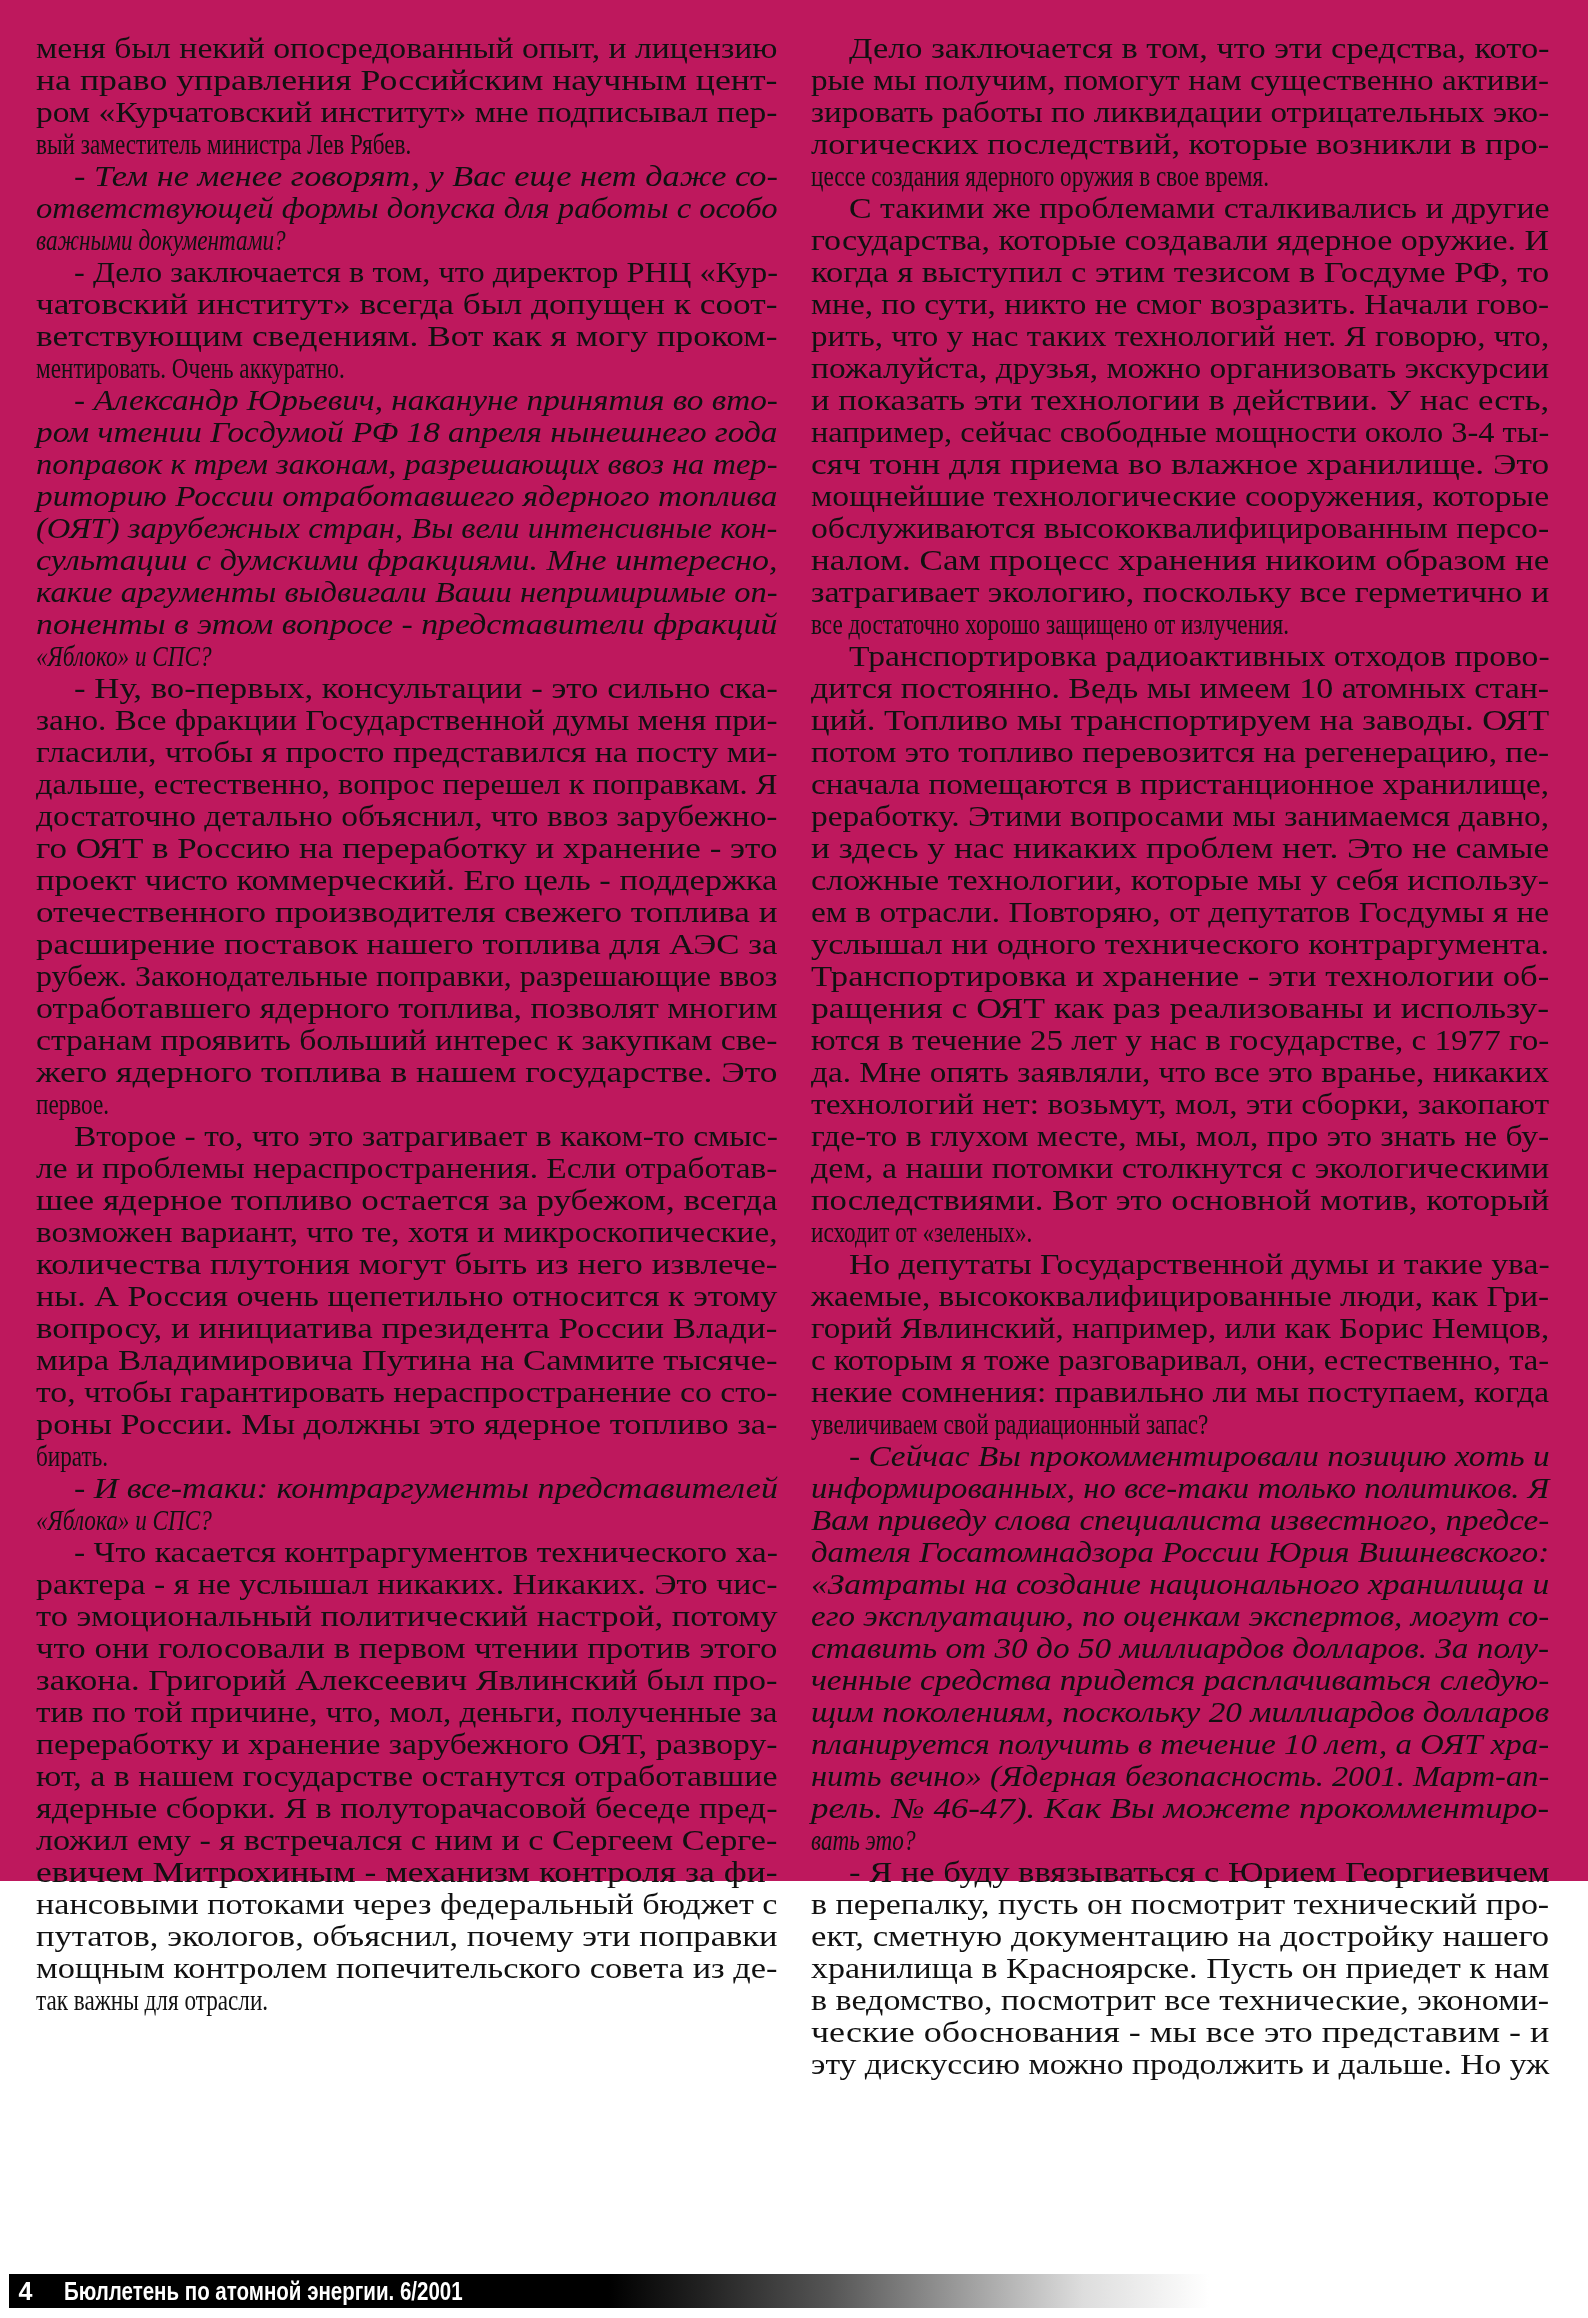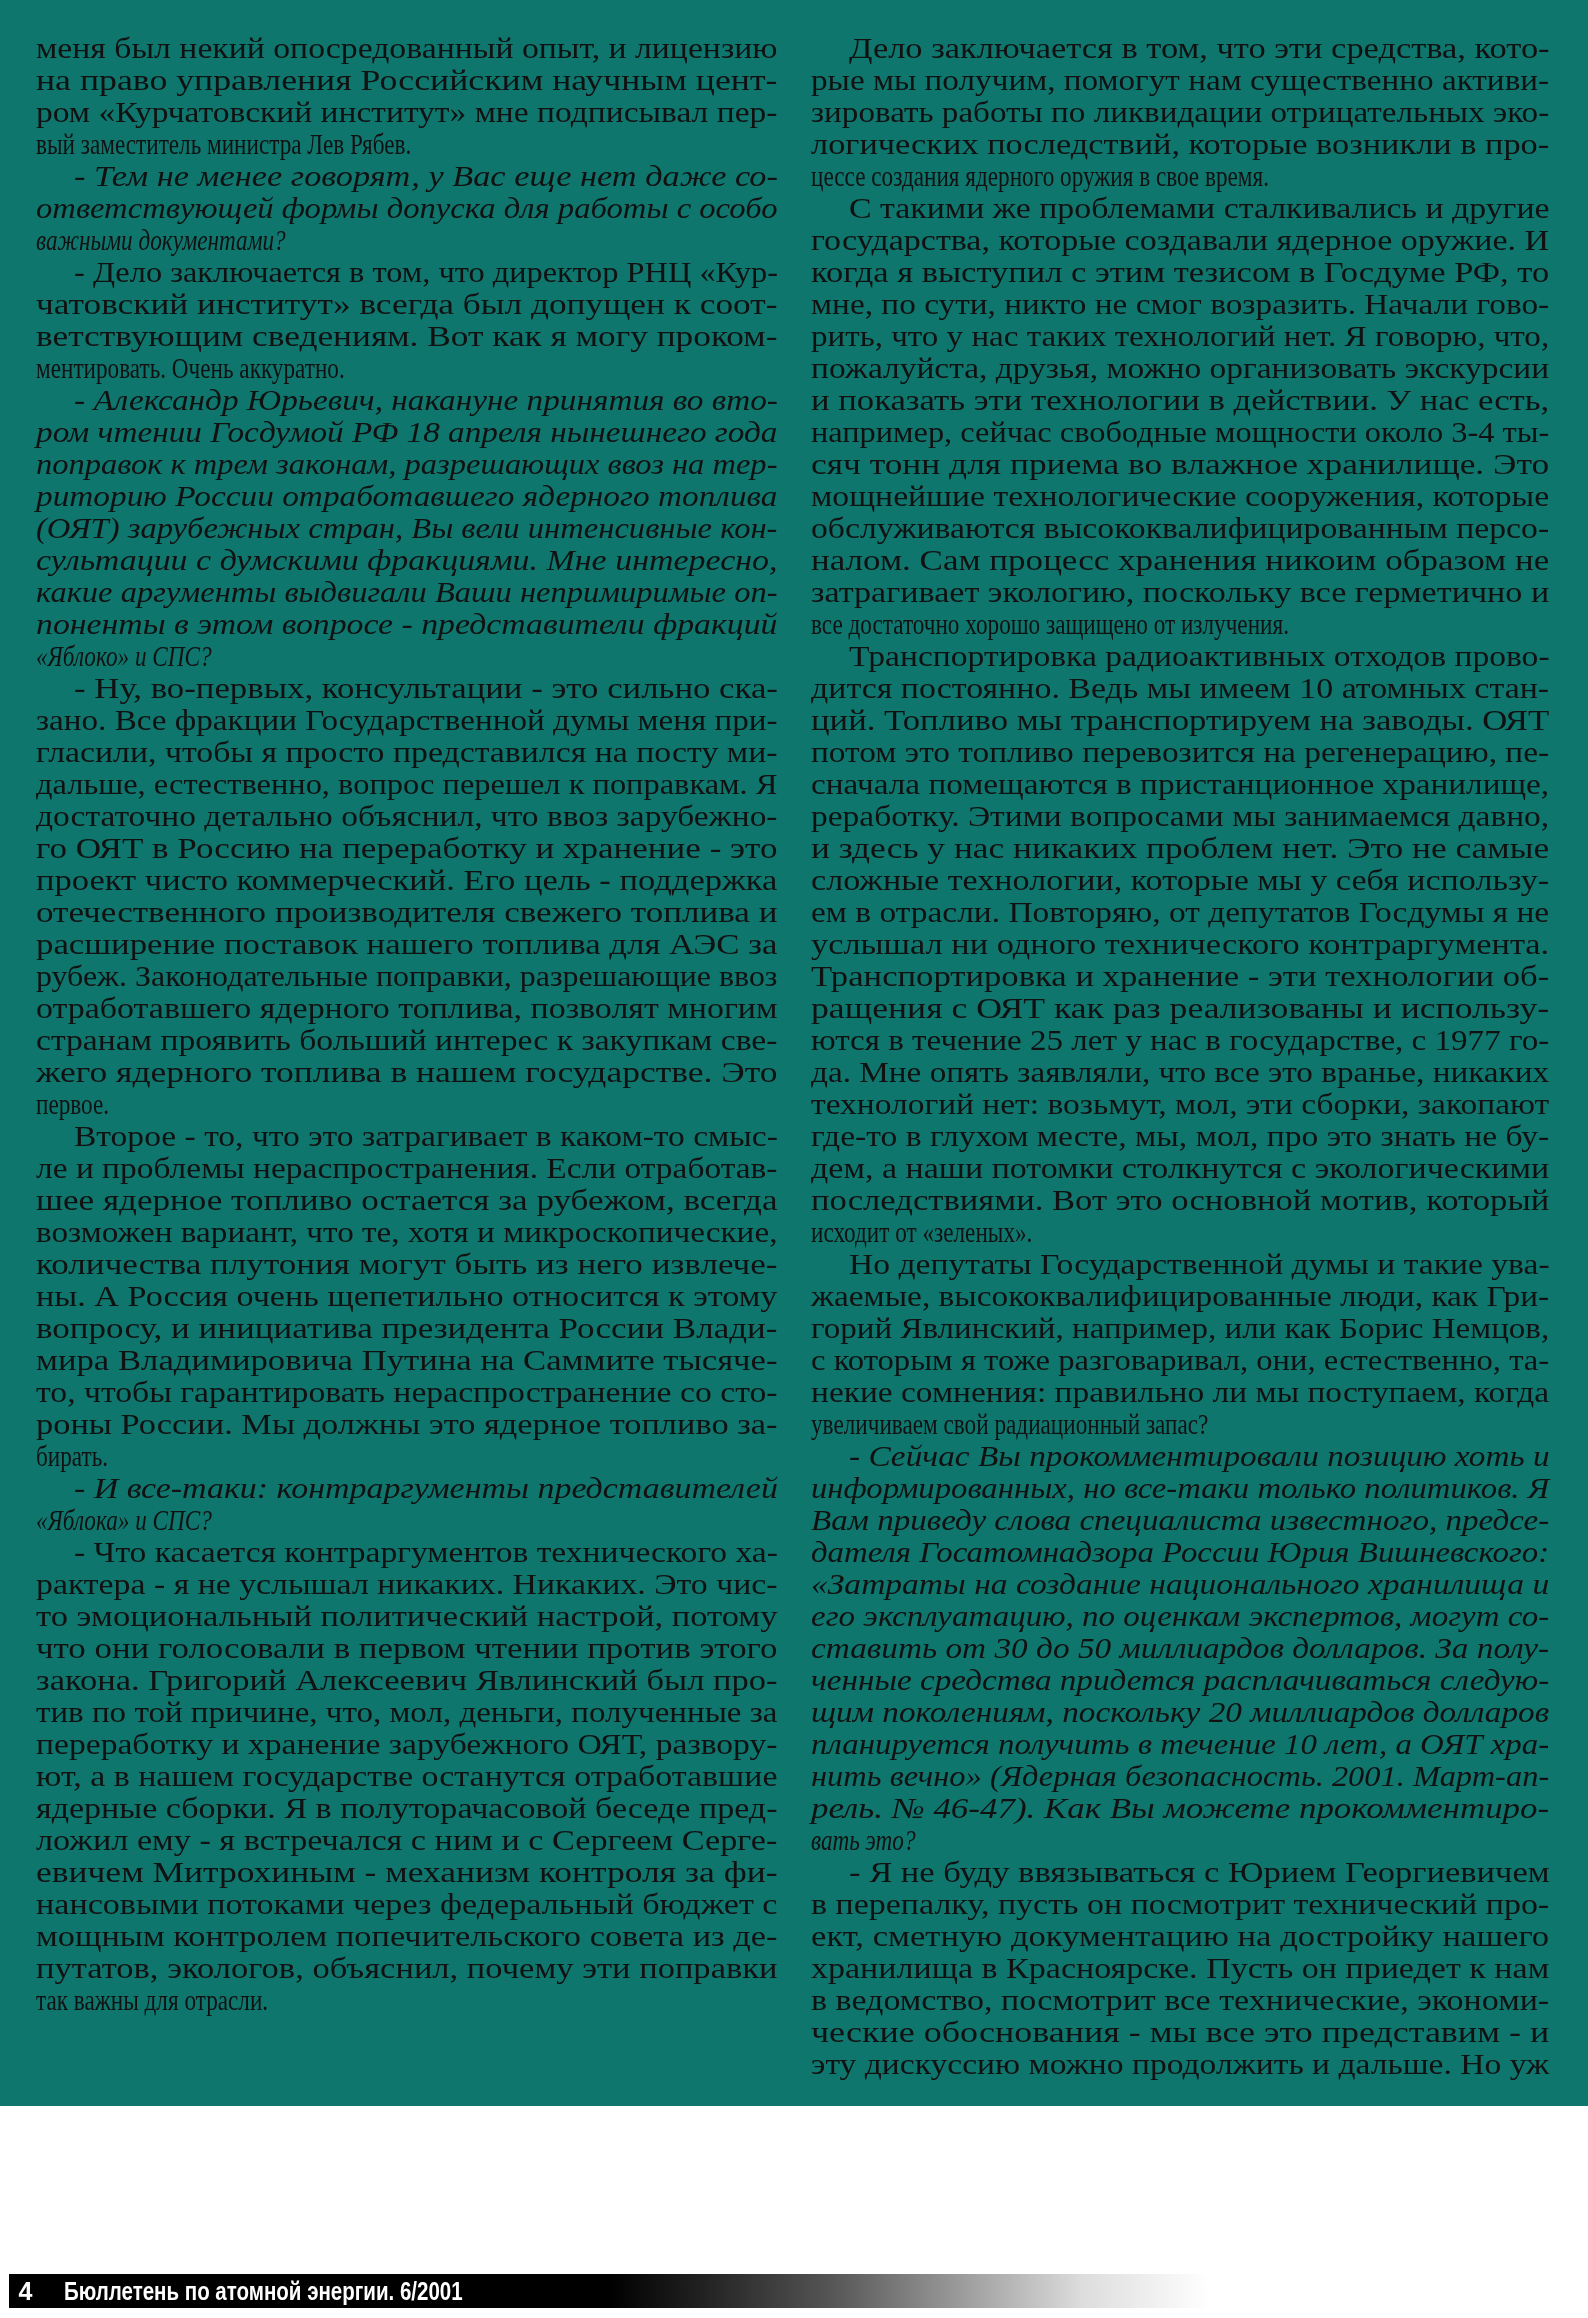--- a/index.html
+++ b/index.html
@@ -1,17 +1,17 @@
 <!DOCTYPE html>
 <html style="font-size:10.6px"><head>
 <meta charset="utf-8">
 <style>
   html, body { margin:0; padding:0; background:#ffffff; }
   body { width:1588px; height:2319px; position:relative; overflow:hidden; }
-  .page { position:absolute; left:0; top:0; width:1588px; height:2106px; background:#0f766e; }
+  .page { position:absolute; left:0; top:0; width:1588px; height:1881px; background:#be185d; }
   .col { position:absolute; top:32px; }
   .col-left { left:36px; width:744px; }
   .col-right { left:811px; width:741px; }
   .line {
     display:block;
     height:32px;
     line-height:32px;
     white-space:nowrap;
     font-family:"Liberation Serif", serif;
     font-size:29px;
@@ -91,22 +91,22 @@
       <div class="line"><span class="txt" style="transform: scaleX(1.192);">то эмоциональный политический настрой, потому</span></div>
       <div class="line"><span class="txt" style="transform: scaleX(1.2028);">что они голосовали в первом чтении против этого</span></div>
       <div class="line"><span class="txt" style="transform: scaleX(1.1902);">закона. Григорий Алексеевич Явлинский был про-</span></div>
       <div class="line"><span class="txt" style="transform: scaleX(1.1387);">тив по той причине, что, мол, деньги, полученные за</span></div>
       <div class="line"><span class="txt" style="transform: scaleX(1.1591);">переработку и хранение зарубежного ОЯТ, развору-</span></div>
       <div class="line"><span class="txt" style="transform: scaleX(1.1702);">ют, а в нашем государстве останутся отработавшие</span></div>
       <div class="line"><span class="txt" style="transform: scaleX(1.1734);">ядерные сборки. Я в полуторачасовой беседе пред-</span></div>
       <div class="line"><span class="txt" style="transform: scaleX(1.1799);">ложил ему - я встречался с ним и с Сергеем Серге-</span></div>
       <div class="line"><span class="txt" style="transform: scaleX(1.2242);">евичем Митрохиным - механизм контроля за фи-</span></div>
       <div class="line"><span class="txt" style="transform: scaleX(1.1759);">нансовыми потоками через федеральный бюджет с</span></div>
+      <div class="line"><span class="txt" style="transform: scaleX(1.1905);">путатов, экологов, объяснил, почему эти поправки</span></div>
       <div class="line"><span class="txt" style="transform: scaleX(1.1856);">мощным контролем попечительского совета из де-</span></div>
-      <div class="line"><span class="txt" style="transform: scaleX(1.1905);">путатов, экологов, объяснил, почему эти поправки</span></div>
       <div class="line"><span class="txt" style="transform: scaleX(0.8);">так важны для отрасли.</span></div>
     </div>
   <div class="col col-right" id="col-right">
       <div class="line indent"><span class="txt" style="transform: scaleX(1.1873);">Дело заключается в том, что эти средства, кото-</span></div>
       <div class="line"><span class="txt" style="transform: scaleX(1.145);">рые мы получим, помогут нам существенно активи-</span></div>
       <div class="line"><span class="txt" style="transform: scaleX(1.1423);">зировать работы по ликвидации отрицательных эко-</span></div>
       <div class="line"><span class="txt" style="transform: scaleX(1.184);">логических последствий, которые возникли в про-</span></div>
       <div class="line"><span class="txt" style="transform: scaleX(0.8);">цессе создания ядерного оружия в свое время.</span></div>
       <div class="line indent"><span class="txt" style="transform: scaleX(1.167);">С такими же проблемами сталкивались и другие</span></div>
       <div class="line"><span class="txt" style="transform: scaleX(1.1722);">государства, которые создавали ядерное оружие. И</span></div>

